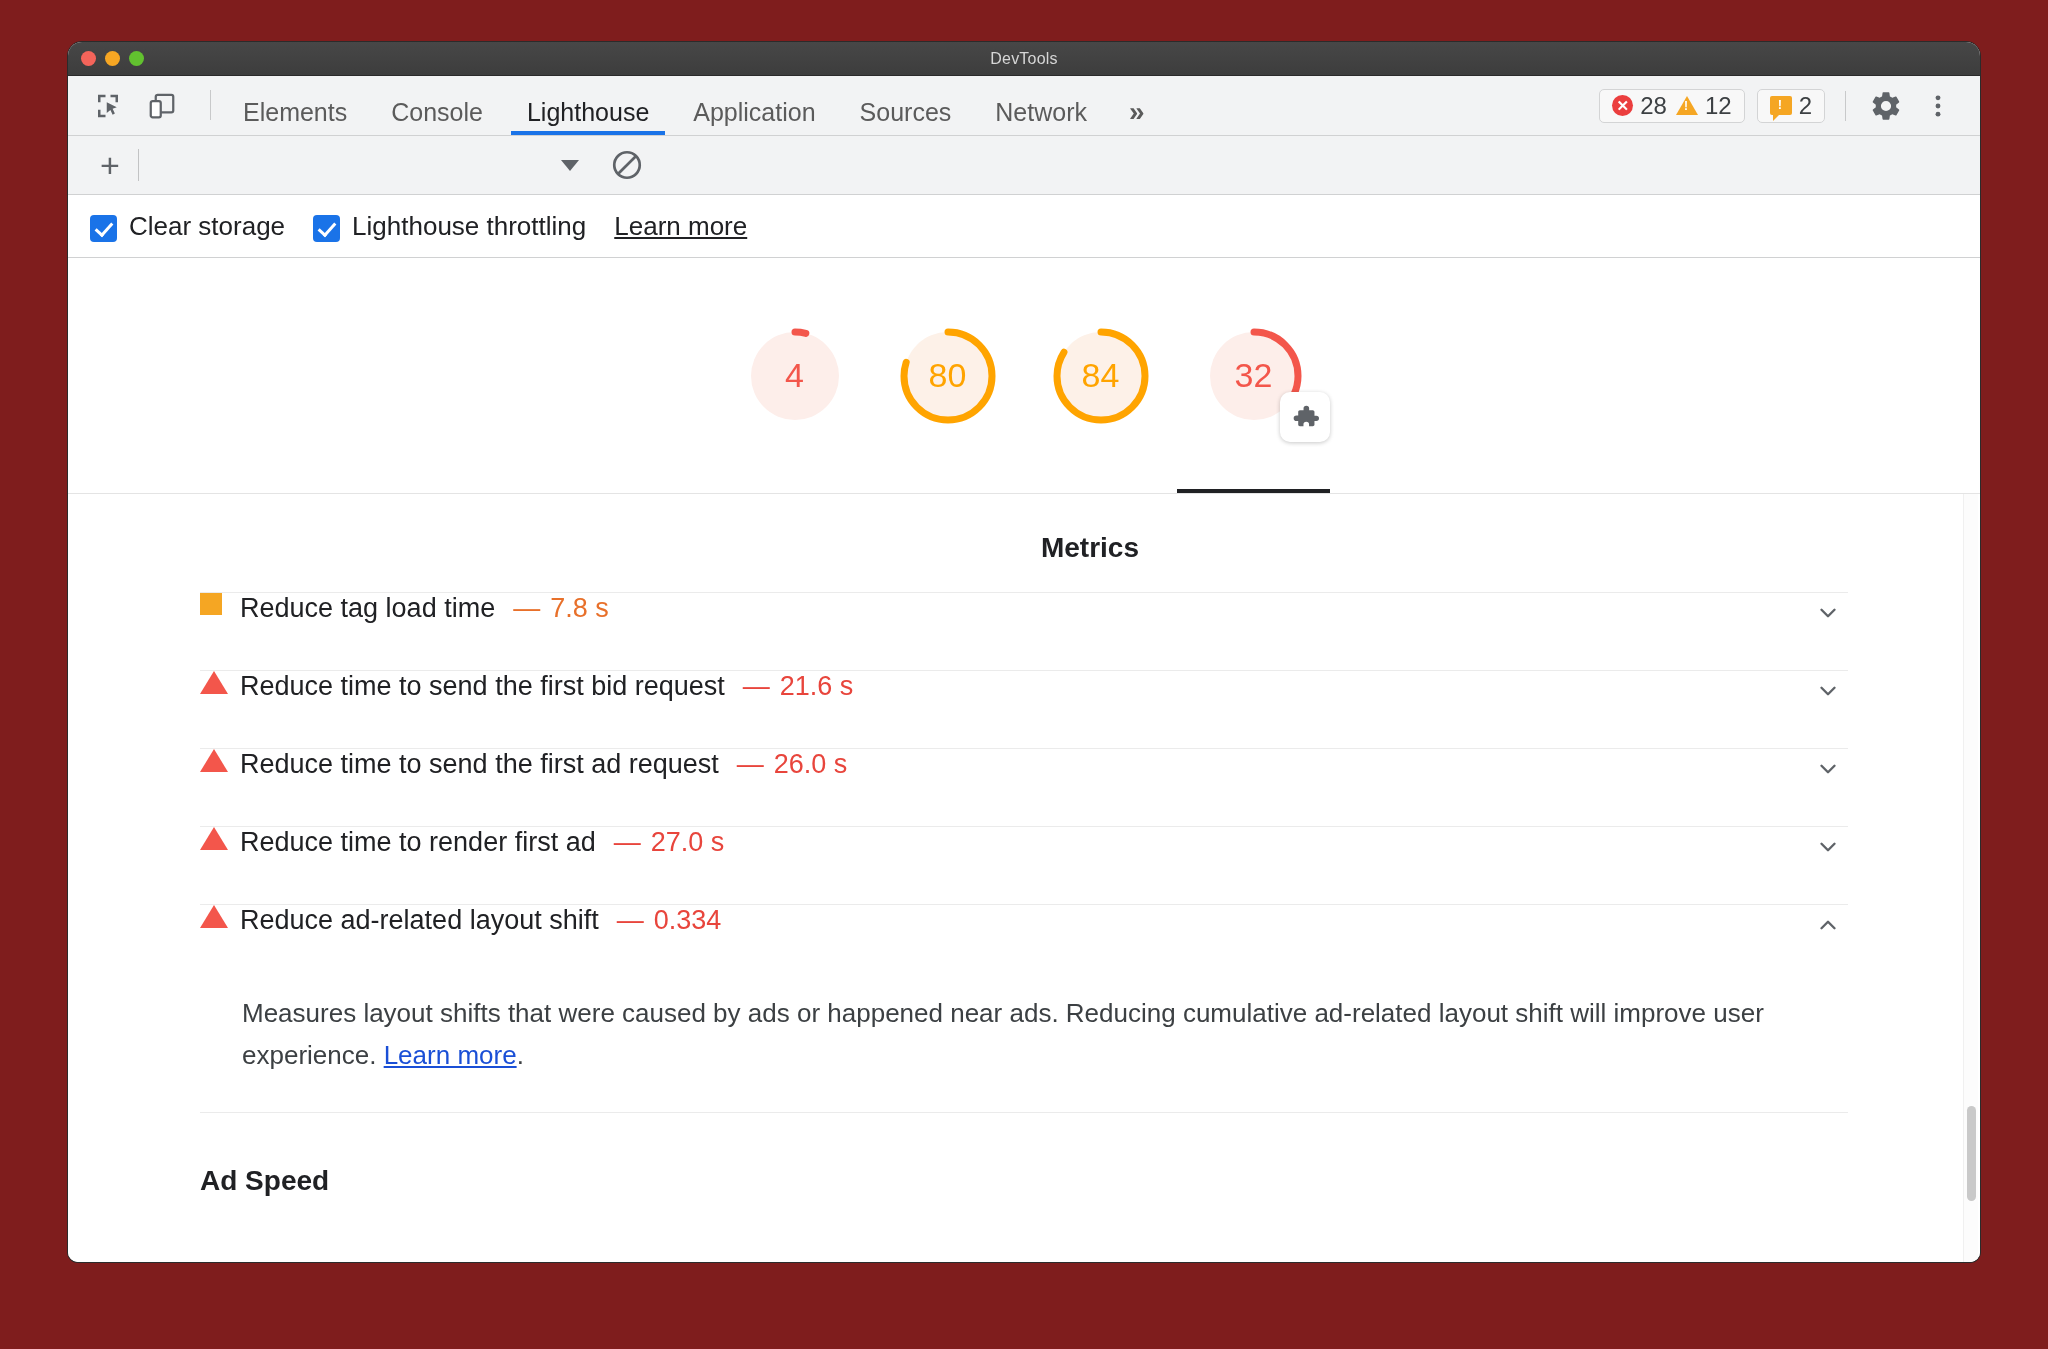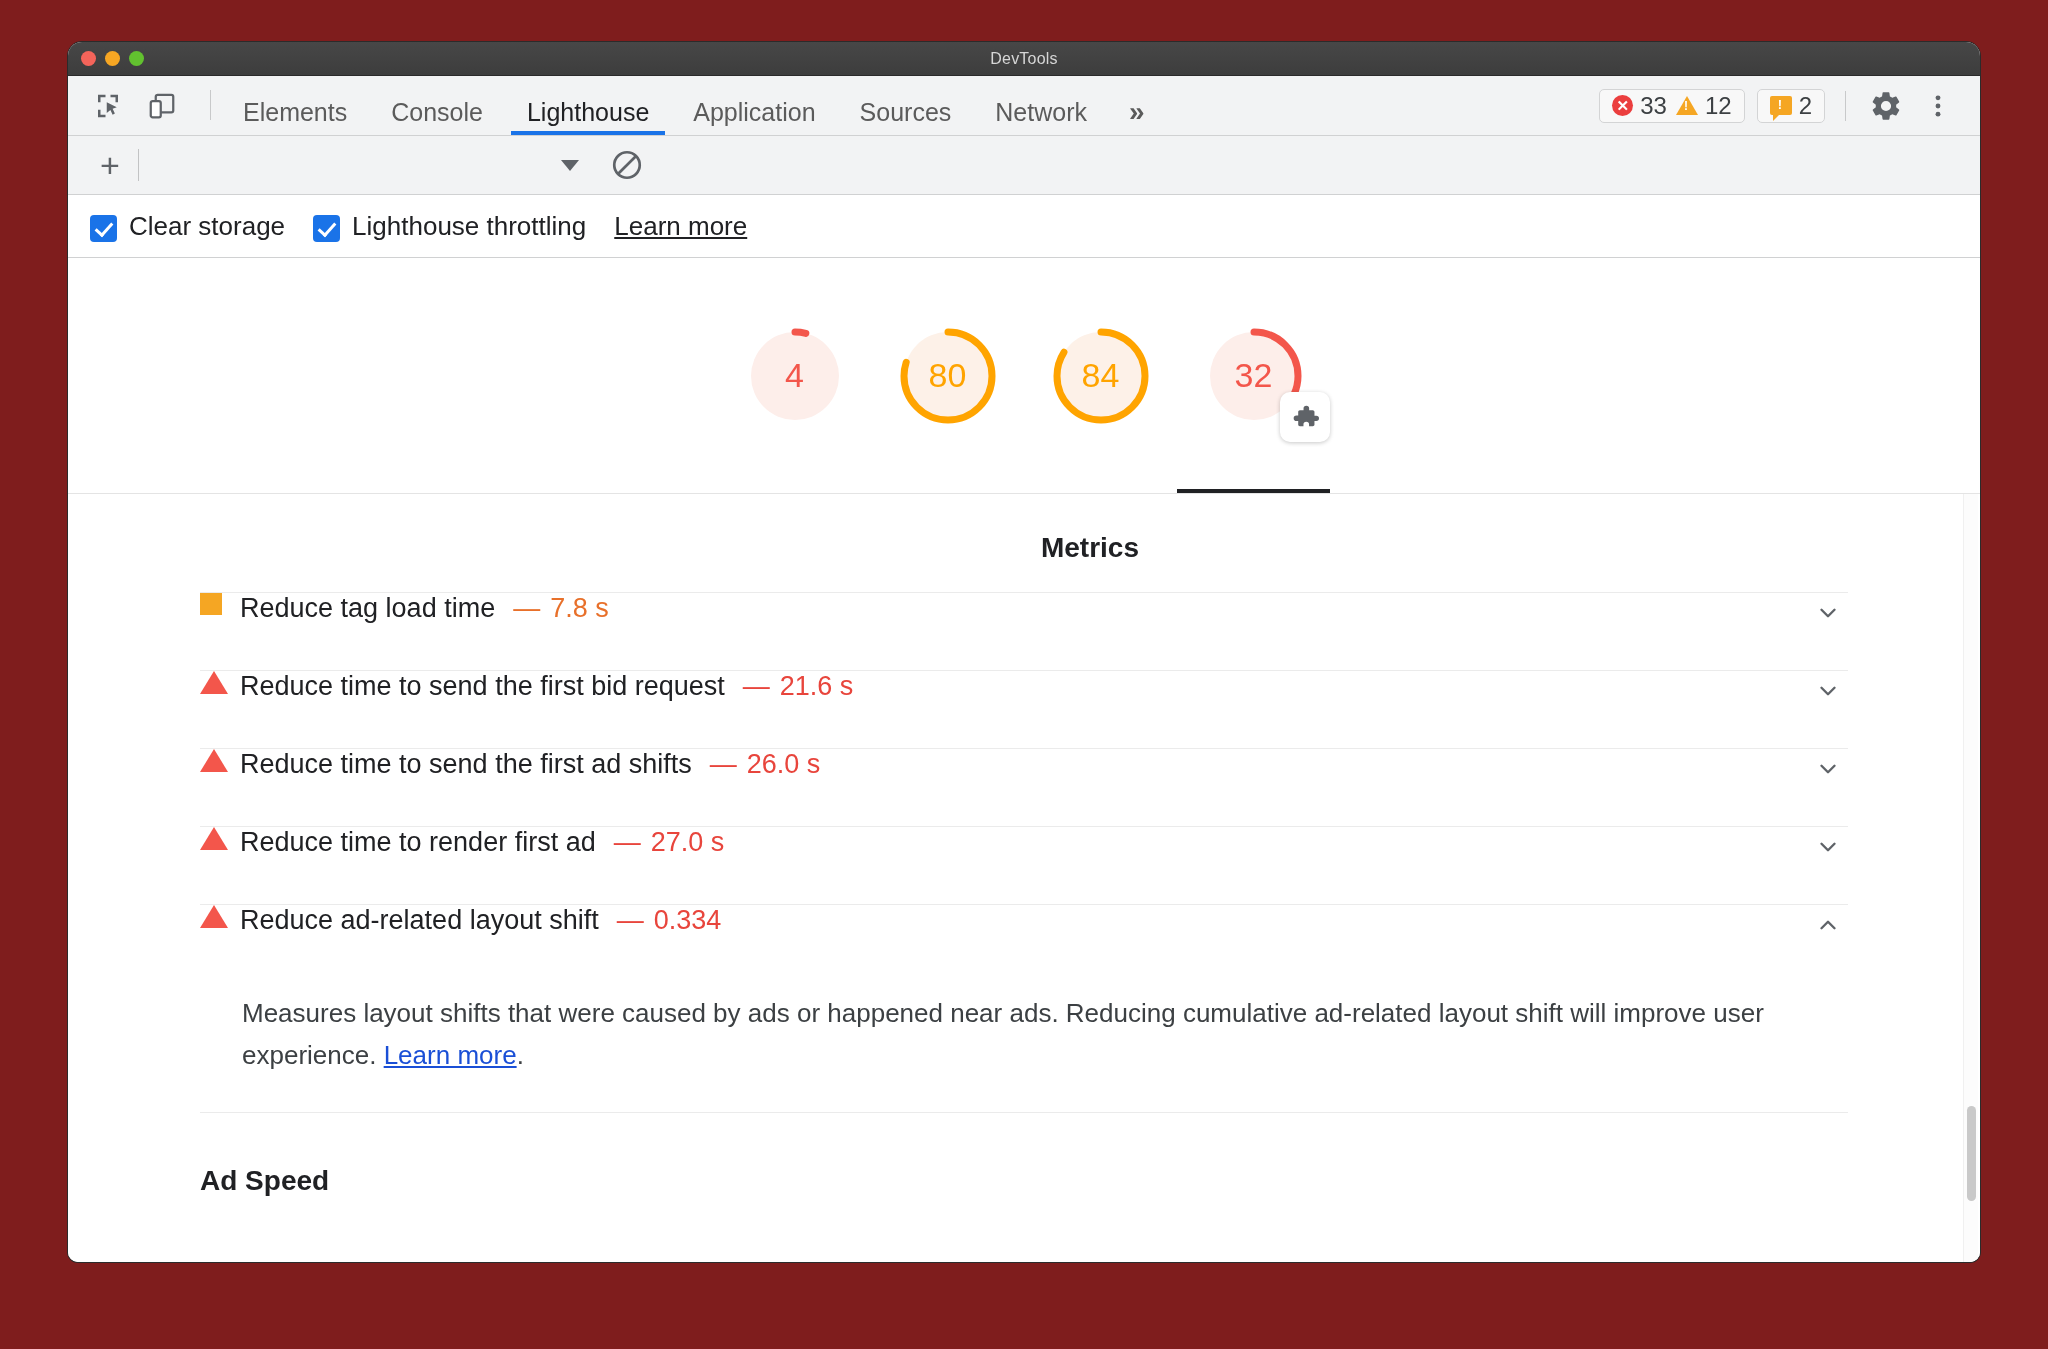--- a/index.html
+++ b/index.html
@@ -507,21 +507,21 @@
         <div class="tab">
             <span>Network</span>
           </div>
         <div class="tab-more">»</div>
       </div>
 
       <div class="tb-right">
         <div class="counter-box">
           <div class="counter-item">
             <span class="icon-err">✕</span>
-            <span>33</span>
+            <span>28</span>
           </div>
           <div class="counter-item">
             <span class="icon-warn"></span>
             <span>12</span>
           </div>
         </div>
         <div class="counter-box">
           <div class="counter-item">
             <span class="icon-info"></span>
             <span>2</span>
@@ -650,21 +650,21 @@
               <svg width="26" height="26" viewBox="0 0 24 24">
                   <path d="M6 9l6 6 6-6" fill="none" stroke="#5f6368" stroke-width="2.2" stroke-linecap="round" stroke-linejoin="round"></path>
                 </svg>
             </span>
           </div>
 
           <div class="metric-row">
             <div class="sev">
               <span class="sev-triangle"></span>
             </div>
-            <span class="metric-text">Reduce time to send the first ad shifts</span>
+            <span class="metric-text">Reduce time to send the first ad request</span>
             <span class="metric-dash">—</span>
             <span class="metric-value">26.0 s</span>
             <span class="chev">
               <svg width="26" height="26" viewBox="0 0 24 24">
                   <path d="M6 9l6 6 6-6" fill="none" stroke="#5f6368" stroke-width="2.2" stroke-linecap="round" stroke-linejoin="round"></path>
                 </svg>
             </span>
           </div>
 
           <div class="metric-row">

